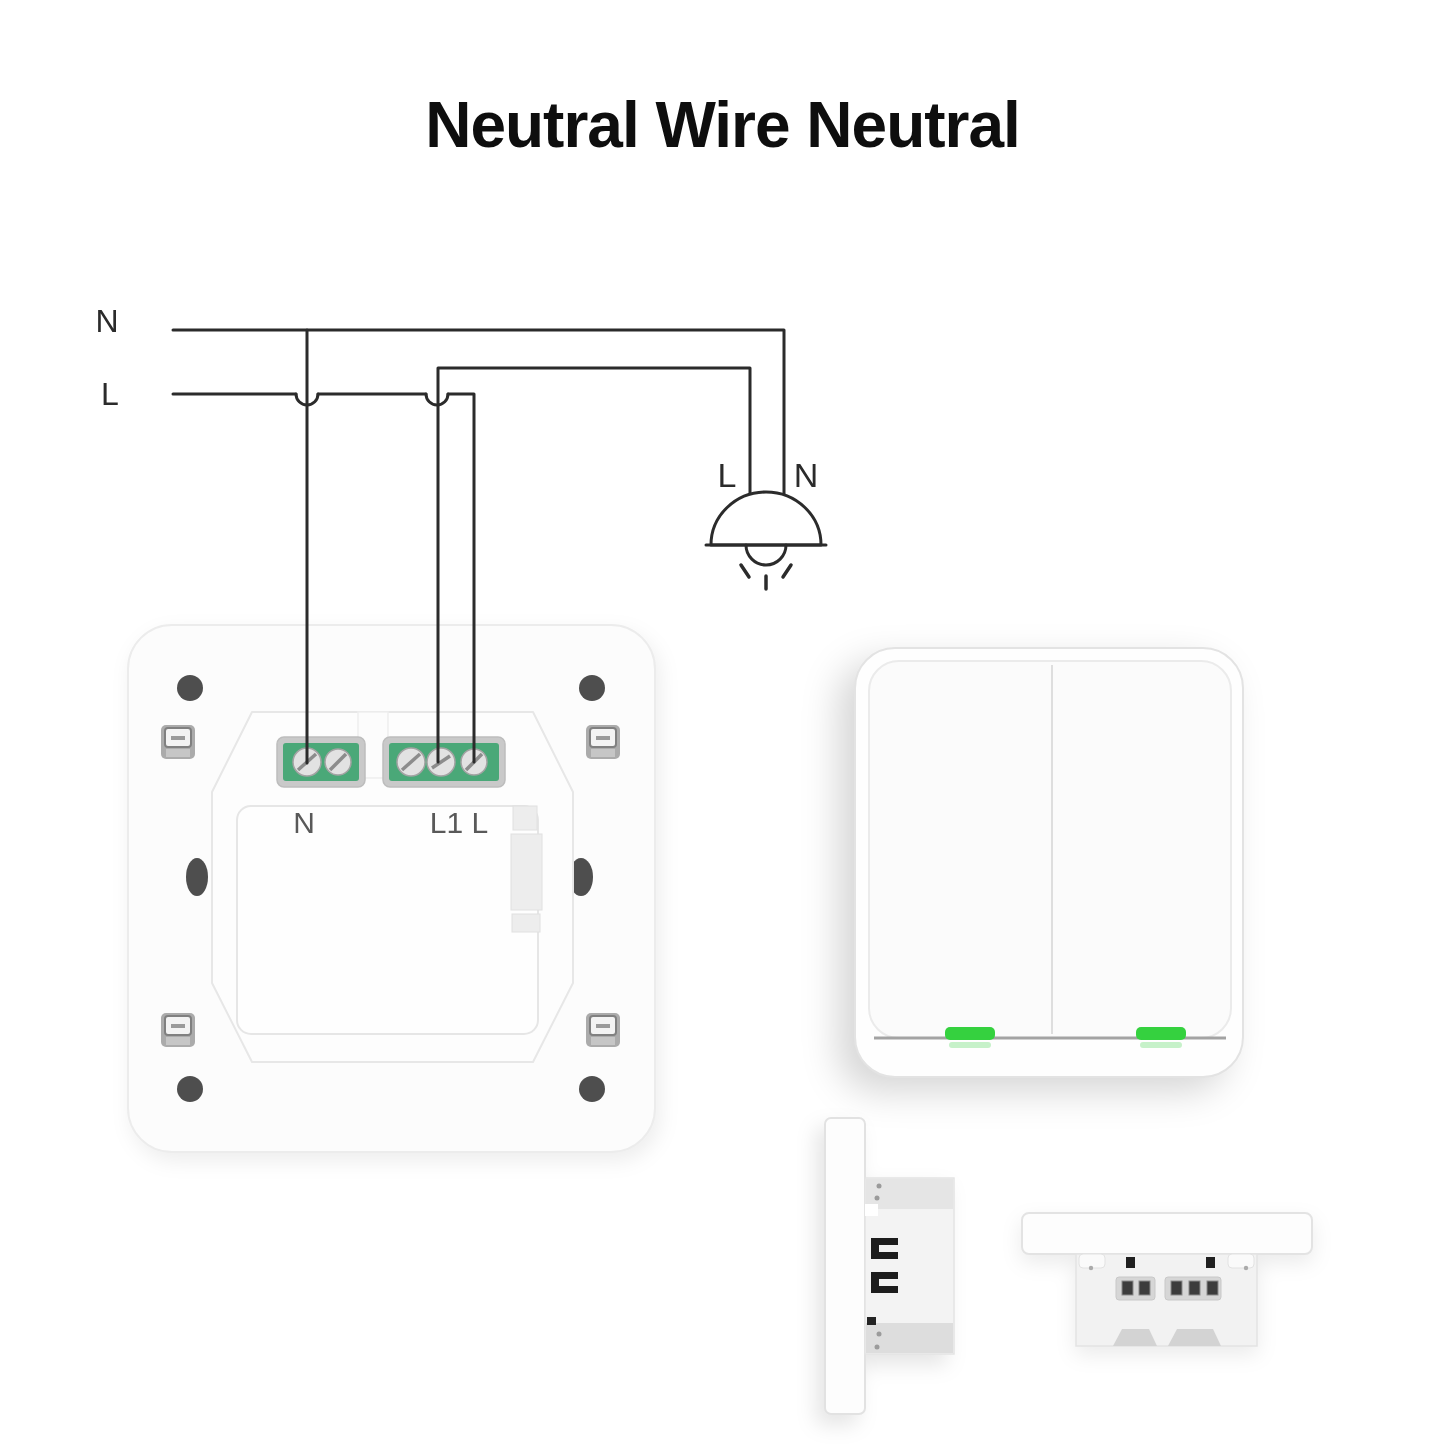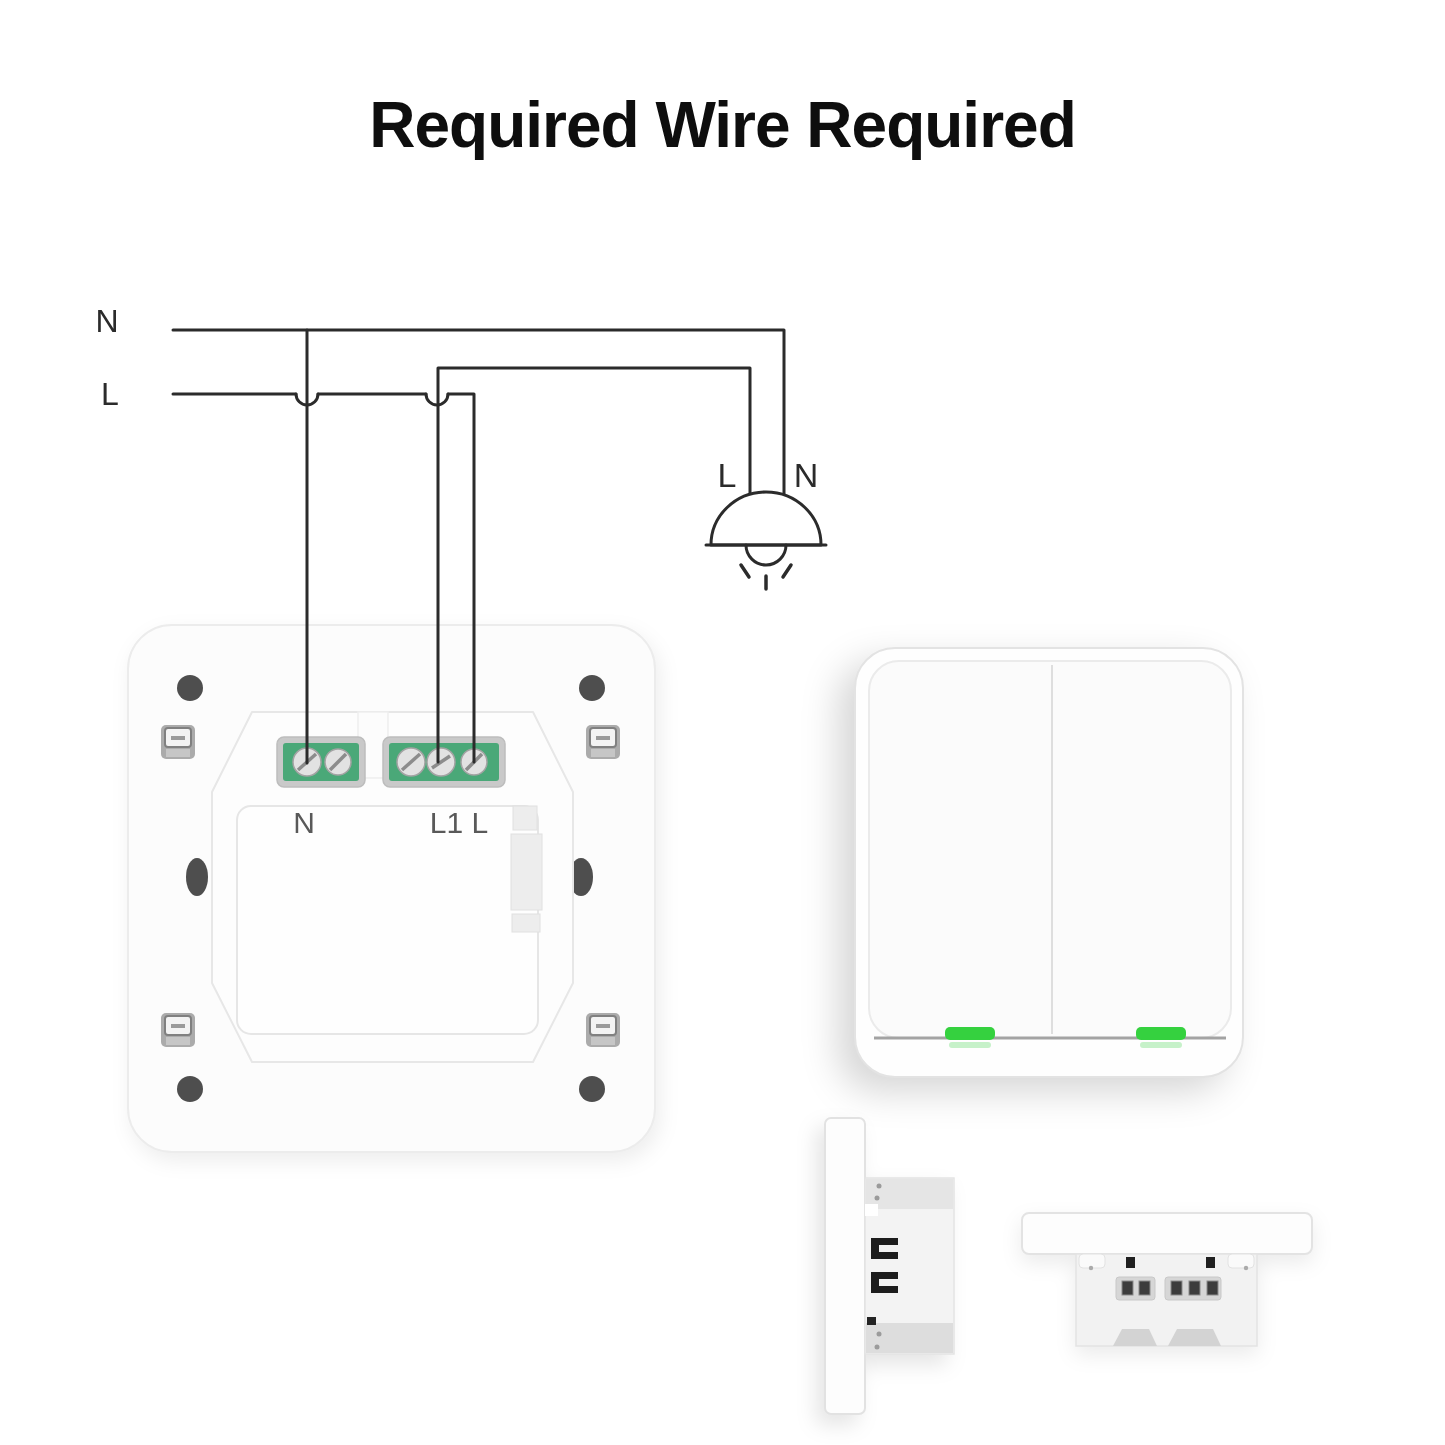--- a/index.html
+++ b/index.html
@@ -13,21 +13,21 @@
   .shadow-front{filter:drop-shadow(-16px 14px 18px rgba(0,0,0,0.16));}
   .shadow-side{filter:drop-shadow(-8px 10px 10px rgba(0,0,0,0.10));}
   .shadow-bottom{filter:drop-shadow(0px 8px 10px rgba(0,0,0,0.08));}
   text{font-family:"Liberation Sans",sans-serif;}
 </style>
 </head>
 <body>
 
 <div class="stage">
 
-  <div class="title">Required Wire Required</div>
+  <div class="title">Neutral Wire Neutral</div>
 
   <svg width="1445" height="1445" viewBox="0 0 1445 1445">
 
     <g>
       <rect class="shadow-back" x="128" y="625" width="527" height="527" rx="44" fill="#fcfcfc" stroke="#ececec" stroke-width="2"></rect>
 
       <circle cx="190" cy="688" r="13" fill="#4e4e4e"></circle>
       <circle cx="592" cy="688" r="13" fill="#4e4e4e"></circle>
       <circle cx="190" cy="1089" r="13" fill="#4e4e4e"></circle>
       <circle cx="592" cy="1089" r="13" fill="#4e4e4e"></circle>

